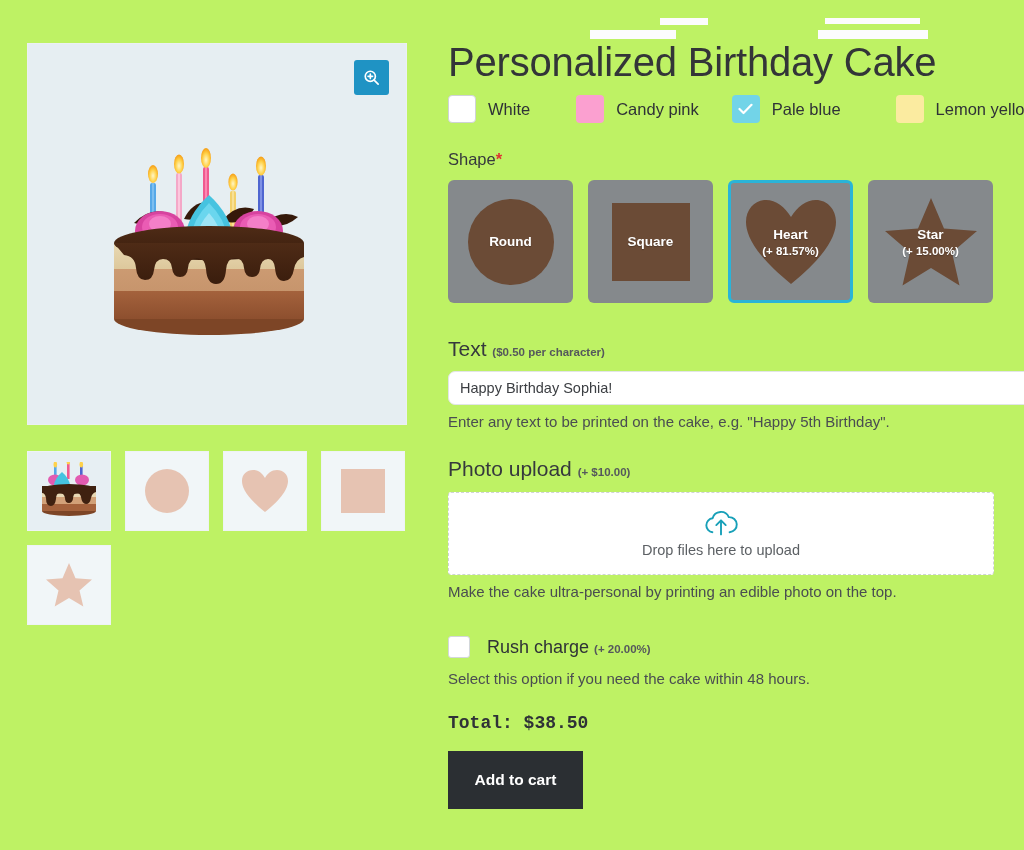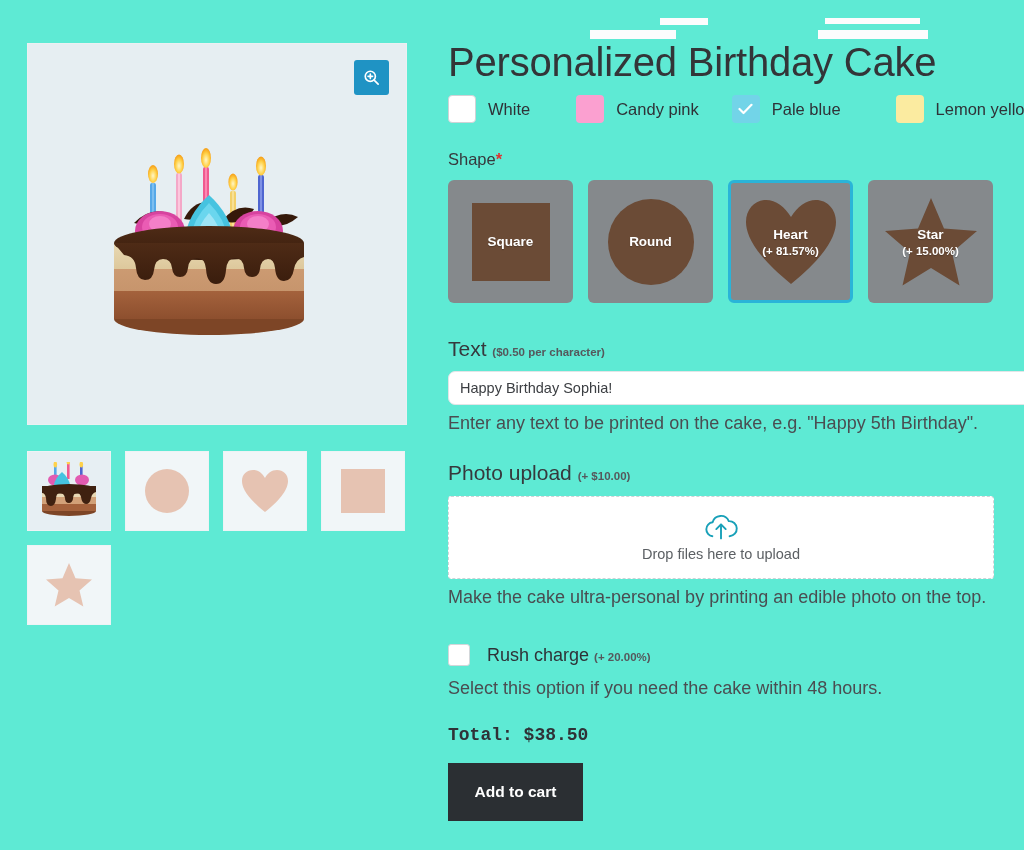--- a/index.html
+++ b/index.html
@@ -8,21 +8,21 @@
     margin: 0; padding: 0;
     width: 1024px; height: 850px;
     background: #ffffff;
     font-family: "Liberation Sans", sans-serif;
     color: #2f3237;
     overflow: hidden;
   }
   .page {
     position: relative;
     width: 1024px; height: 850px;
-    background: #5eead4;
+    background: #bef264;
   }
 
   
   .gallery {
     position: absolute;
     left: 27px; top: 43px;
     width: 380px;
   }
   .main-image {
     position: relative;
@@ -172,21 +172,21 @@
     border-radius: 7px;
     background: #fff;
     padding: 16px 11px;
     font-family: "Liberation Sans", sans-serif;
     font-size: 14.5px;
     color: #3b3e42;
     outline: none;
   }
   .helper {
     margin-top: 8px;
-    font-size: 18px;
+    font-size: 15px;
     color: #4a4d51;
   }
 
   
   .upload-label { margin-top: 27px; }
   .dropzone {
     margin-top: 11px;
     width: 546px; height: 83px;
     border: 1px dashed #cfd3d6;
     border-radius: 3px;
@@ -455,37 +455,37 @@
     </div>
 
     
     <p class="field-label shape-label">
       <span>Shape</span><span class="req">*</span>
     </p>
     <div class="shape-row">
 
       <div class="shape-card">
         <span class="shape-art">
+          <svg width="86" height="86" viewBox="0 0 86 86">
+              <circle cx="43" cy="43" r="43" fill="#6b4b36"></circle>
+            </svg>
+        </span>
+        <span class="shape-text">
+          <span class="nm">Round</span>
+        </span>
+      </div>
+
+      <div class="shape-card">
+        <span class="shape-art">
           <svg width="78" height="78" viewBox="0 0 78 78">
               <rect width="78" height="78" fill="#6b4b36"></rect>
             </svg>
         </span>
         <span class="shape-text">
           <span class="nm">Square</span>
-        </span>
-      </div>
-
-      <div class="shape-card">
-        <span class="shape-art">
-          <svg width="86" height="86" viewBox="0 0 86 86">
-              <circle cx="43" cy="43" r="43" fill="#6b4b36"></circle>
-            </svg>
-        </span>
-        <span class="shape-text">
-          <span class="nm">Round</span>
         </span>
       </div>
 
       <div class="shape-card selected">
         <span class="shape-art">
           <svg width="92" height="86" viewBox="0 0 92 86">
             <path d="M46 85 C10 56 1 36 1 23 C1 10 10 1 21 1 C31 1 40 8 46 18
                      C52 8 61 1 71 1 C82 1 91 10 91 23 C91 36 82 56 46 85 Z" fill="#6b4b36"></path>
           </svg>
         </span>

